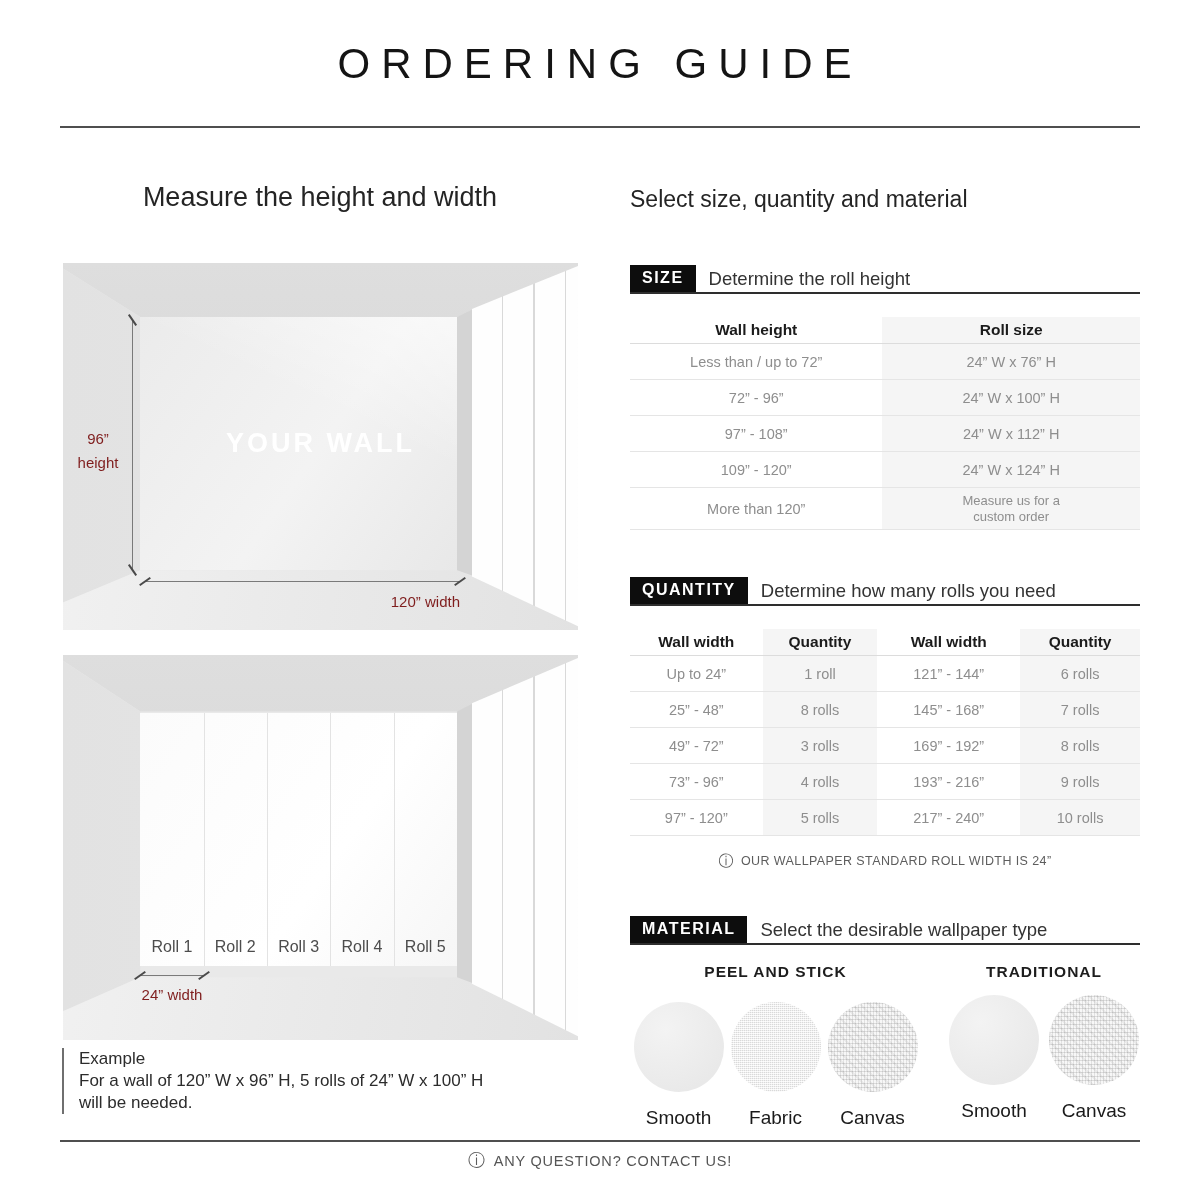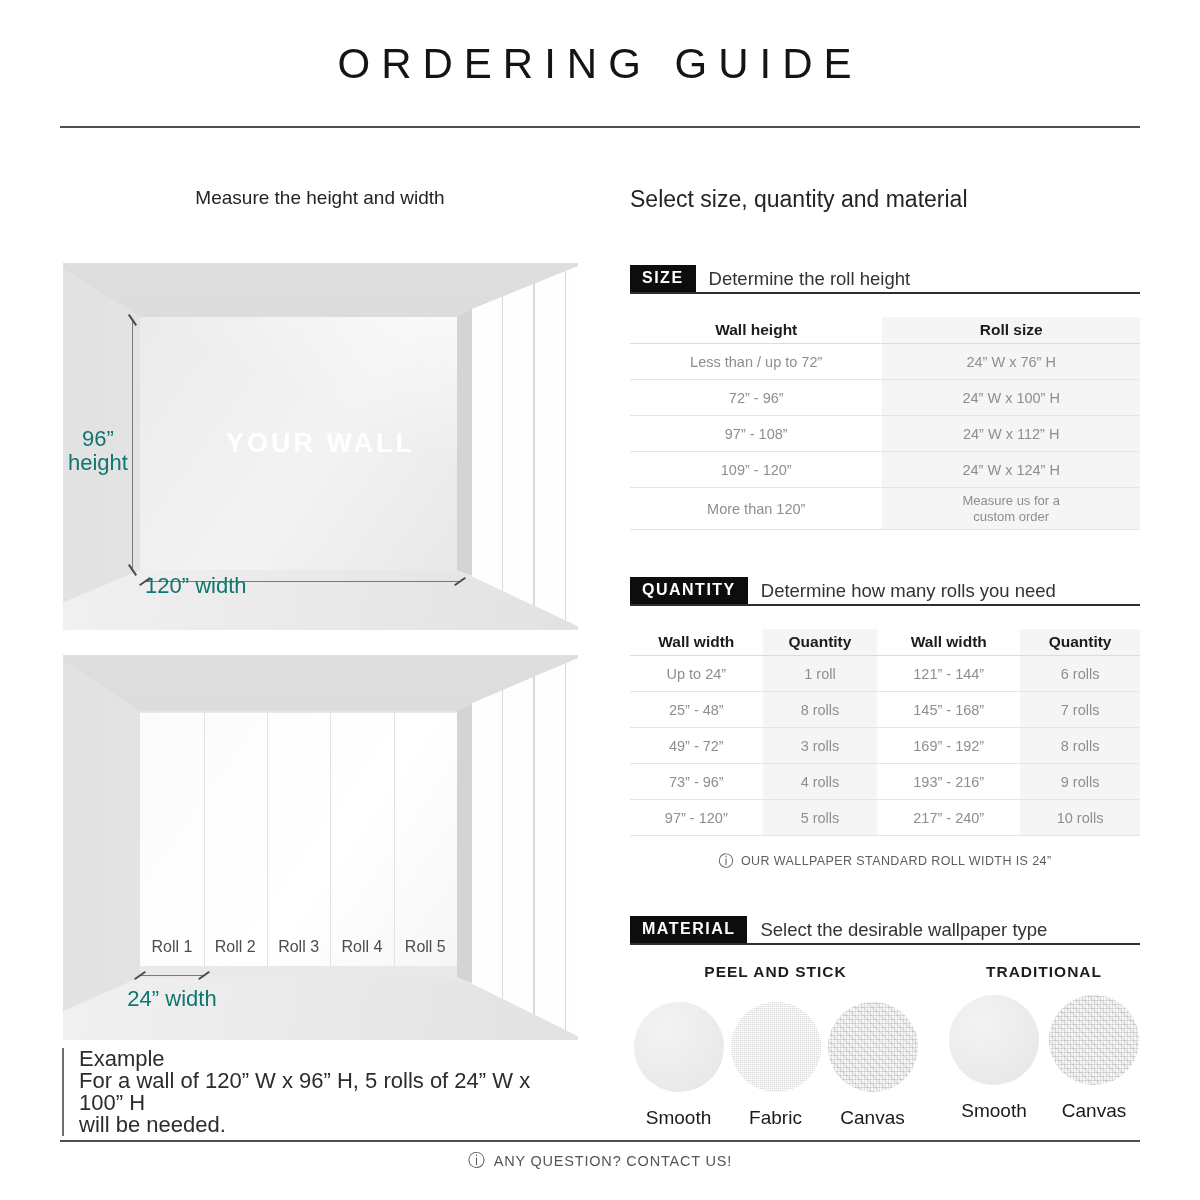--- a/index.html
+++ b/index.html
@@ -15,21 +15,21 @@
     top:40px; left:0; width:1200px; text-align:center;
     font-size:42px; font-weight:300; letter-spacing:11px; color:#141414;
   }
   .rule { left:60px; width:1080px; height:2px; background:#4f4f4f; }
   .rule.top { top:126px; }
   .rule.bottom { top:1140px; }
 
   
   .left-heading {
     top:182px; left:60px; width:520px; text-align:center;
-    font-size:19px; line-height:31px; color:#242424;
+    font-size:27px; line-height:31px; color:#242424;
   }
   .right-heading {
     top:186px; left:630px; width:510px; text-align:left;
     font-size:23px; color:#242424;
   }
 
   
   .room { left:63px; width:515px; overflow:hidden; background:#e9e9e9; }
   .room1 { top:263px; height:367px; }
   .room2 { top:655px; height:385px; }
@@ -57,39 +57,39 @@
 
   
   .dim { background:#7a7a7a; z-index:4; }
   .dim.v { width:1px; }
   .dim.h { height:1px; }
   .tick { position:absolute; width:13px; height:2px; background:#4a4a4a; }
   .dim.v .tick { left:-6px; transform:rotate(55deg); }
   .dim.v .tick.t1 { top:-1px; } .dim.v .tick.t2 { bottom:-1px; }
   .dim.h .tick { top:-6px; height:13px; width:2px; transform:rotate(55deg); }
   .dim.h .tick.t1 { left:-1px; } .dim.h .tick.t2 { right:-1px; }
-  .dim-label { color:#0f766e; font-size:22px; z-index:4; }
+  .dim-label { color:#7f1d1d; font-size:15px; z-index:4; }
 
   .room1 .dim.v { left:69px; top:57px; height:250px; }
   .height-label { left:2px; top:164px; width:66px; text-align:center; line-height:24px; }
   .room1 .dim.h { left:82px; top:318px; width:315px; }
-  .width-label1 { left:82px; top:310px; width:315px; text-align:left; }
+  .width-label1 { left:82px; top:330px; width:315px; text-align:right; }
 
   
   .panels { position:absolute; left:15%; top:15%; width:61.5%; height:65.7%;
     background:linear-gradient(125deg,#fbfbfb,#ffffff 60%,#f6f6f6); }
   .panels .sep { position:absolute; top:0; width:1px; height:100%; background:#e3e3e3; }
   .roll-labels { position:absolute; left:0; bottom:10px; width:100%; display:flex; }
   .roll-labels div { flex:1 1 20%; text-align:center; font-size:16px; color:#4c4c4c; }
   .room2 .dim.h { left:77px; top:320px; width:64px; }
   .width-label2 { left:42px; top:331px; width:134px; text-align:center; }
 
   
   .example { top:1048px; left:62px; width:505px; border-left:2px solid #6f6f6f;
-    padding-left:15px; font-size:22px; line-height:22px; color:#2c2c2c; }
+    padding-left:15px; font-size:17px; line-height:22px; color:#2c2c2c; }
 
   
   .section { left:630px; width:510px; }
   .sec-size { top:265px; } .sec-qty { top:577px; } .sec-mat { top:916px; }
   .sec-head { display:flex; align-items:stretch; border-bottom:2px solid #2e2e2e; padding-bottom:0; }
   .badge { background:#0d0d0d; color:#ffffff; font-size:16px; font-weight:bold;
     letter-spacing:1.5px; padding:4px 12px 5px; display:flex; align-items:center; }
   .sec-title { font-size:18.5px; color:#333333; display:flex; align-items:center; padding-left:13px; }
 
   

